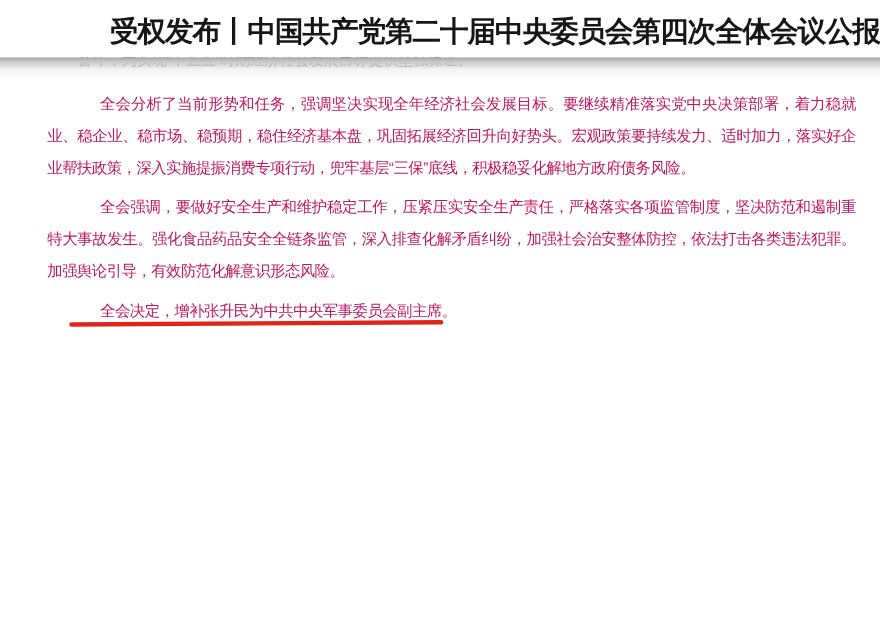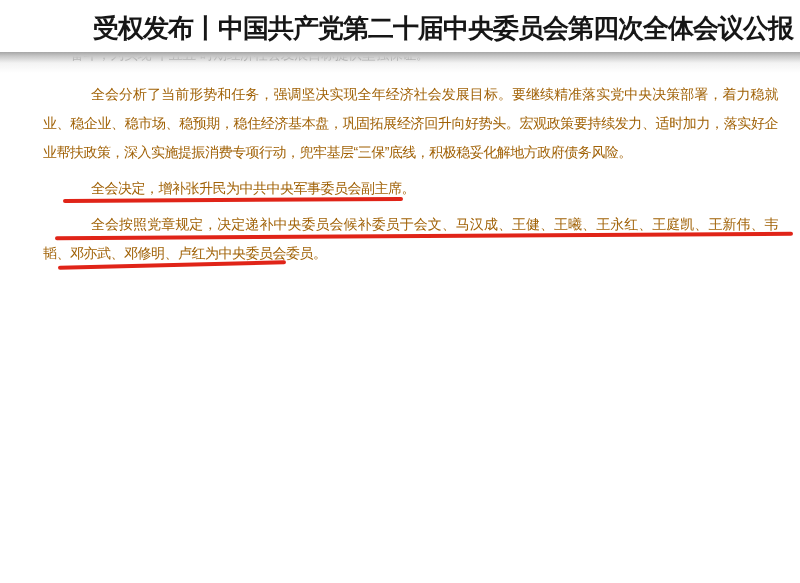--- a/index.html
+++ b/index.html
@@ -15,20 +15,21 @@
     background: #ffffff;
   }
   .title-bar h1 {
     margin: 0;
     font-size: 26px;
     line-height: 32px;
     font-weight: 800;
     letter-spacing: -1px;
     color: #161616;
     white-space: nowrap;
+    text-align: right;
   }
   .shadow-band {
     position: relative;
     height: 22px;
     overflow: hidden;
   }
   .clipped-text {
     position: absolute;
     top: -9px; left: 70px;
     font-size: 14px;
@@ -42,21 +43,21 @@
     left: 0; right: 0; top: 0; bottom: 0;
     background: linear-gradient(to bottom,
       #a6a6a6 0px,
       #c7c7c7 4px,
       rgba(233,233,233,0.55) 11px,
       rgba(255,255,255,0) 21px);
   }
   .article {
     margin-top: 6px;
     padding: 0 22px 0 43px;
-    color: #a16207;
+    color: #be185d;
   }
   .article p {
     margin: 0 0 7px 0;
     font-size: 14px;
     line-height: 29px;
     letter-spacing: -0.5px;
     text-indent: 48px;
     text-align: justify;
     word-break: break-all;
   }
@@ -81,26 +82,22 @@
 <div class="shadow-band">
   <div class="clipped-text">奋斗，为实现“十五五”时期经济社会发展目标提供坚强保证。</div>
   <div class="band-overlay"></div>
 </div>
 
 <div class="article">
 
   <p>全会分析了当前形势和任务，强调坚决实现全年经济社会发展目标。要继续精准落实党中央决策部署，着力稳就业、稳企业、稳市场、稳预期，稳住经济基本盘，巩固拓展经济回升向好势头。宏观政策要持续发力、适时加力，落实好企业帮扶政策，深入实施提振消费专项行动，兜牢基层“三保”底线，积极稳妥化解地方政府债务风险。</p>
 
 
+  <p>全会强调，要做好安全生产和维护稳定工作，压紧压实安全生产责任，严格落实各项监管制度，坚决防范和遏制重特大事故发生。强化食品药品安全全链条监管，深入排查化解矛盾纠纷，加强社会治安整体防控，依法打击各类违法犯罪。加强舆论引导，有效防范化解意识形态风险。</p>
 
   <div class="pwrap">
     <p>全会决定，增补张升民为中共中央军事委员会副主席。</p>
     <div class="redline" id="redline-1"></div>
   </div>
 
-  <div class="pwrap">
-    <p>全会按照党章规定，决定递补中央委员会候补委员于会文、马汉成、王健、王曦、王永红、王庭凯、王新伟、韦韬、邓亦武、邓修明、卢红为中央委员会委员。</p>
-    <div class="redline" id="redline-2"></div>
-    <div class="redline" id="redline-3"></div>
-  </div>
 
 
 </div>
 
 </body></html>

